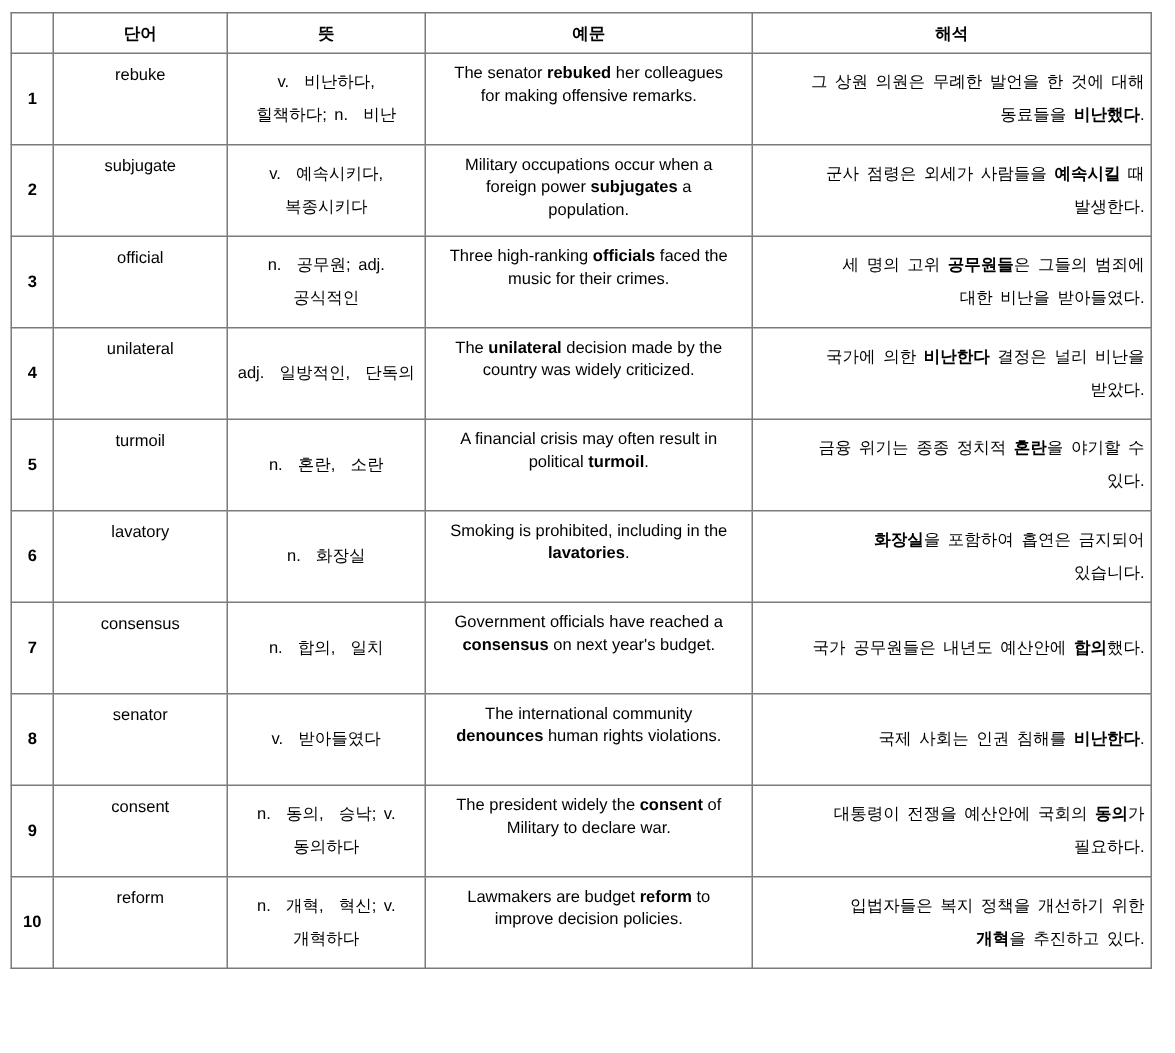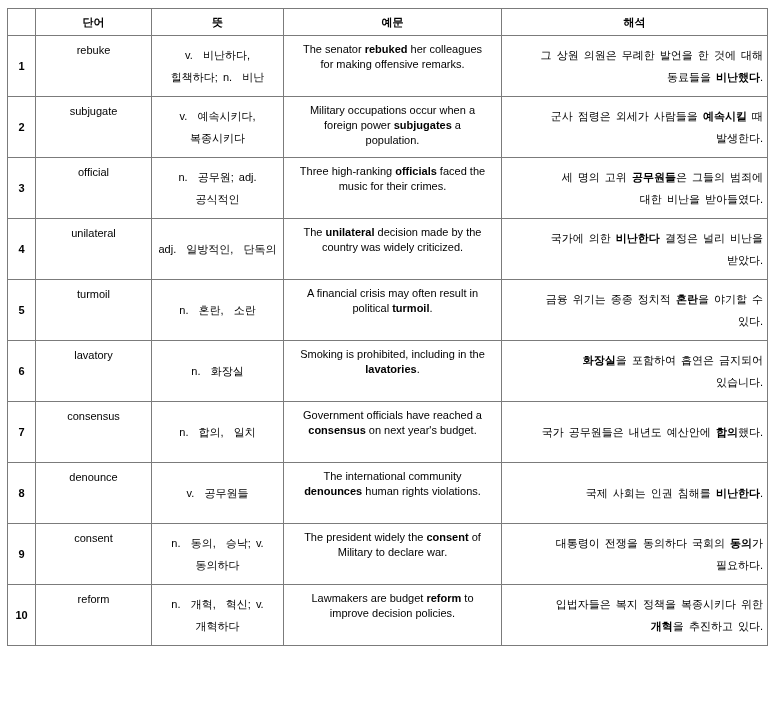--- a/index.html
+++ b/index.html
@@ -132,41 +132,41 @@
         <tr>
           <td class="num"><span>7</span></td>
           <td class="word"><span>consensus</span></td>
           <td class="meaning"><span>n.  합의,  일치</span></td>
           <td class="example"><span>Government officials have reached a
 </span><b>consensus</b><span> on next year's budget.</span></td>
           <td class="translation"><span>국가 공무원들은 내년도 예산안에 </span><b>합의</b><span>했다.</span></td>
         </tr>
         <tr>
           <td class="num"><span>8</span></td>
-          <td class="word"><span>denounce</span></td>
-          <td class="meaning"><span>v.  공무원들</span></td>
+          <td class="word"><span>senator</span></td>
+          <td class="meaning"><span>v.  받아들였다</span></td>
           <td class="example"><span>The international community
 </span><b>denounces</b><span> human rights violations.</span></td>
           <td class="translation"><span>국제 사회는 인권 침해를 </span><b>비난한다</b><span>.</span></td>
         </tr>
         <tr>
           <td class="num"><span>9</span></td>
           <td class="word"><span>consent</span></td>
           <td class="meaning"><span>n.  동의,  승낙; v.
 동의하다</span></td>
           <td class="example"><span>The president widely the </span><b>consent</b><span> of
 Military to declare war.</span></td>
-          <td class="translation"><span>대통령이 전쟁을 동의하다 국회의 </span><b>동의</b><span>가
+          <td class="translation"><span>대통령이 전쟁을 예산안에 국회의 </span><b>동의</b><span>가
 필요하다.</span></td>
         </tr>
         <tr>
           <td class="num"><span>10</span></td>
           <td class="word"><span>reform</span></td>
           <td class="meaning"><span>n.  개혁,  혁신; v.
 개혁하다</span></td>
           <td class="example"><span>Lawmakers are budget </span><b>reform</b><span> to
 improve decision policies.</span></td>
-          <td class="translation"><span>입법자들은 복지 정책을 복종시키다 위한
+          <td class="translation"><span>입법자들은 복지 정책을 개선하기 위한
 </span><b>개혁</b><span>을 추진하고 있다.</span></td>
         </tr>
       </tbody>
   </table>
 </div>
 
 </body></html>

